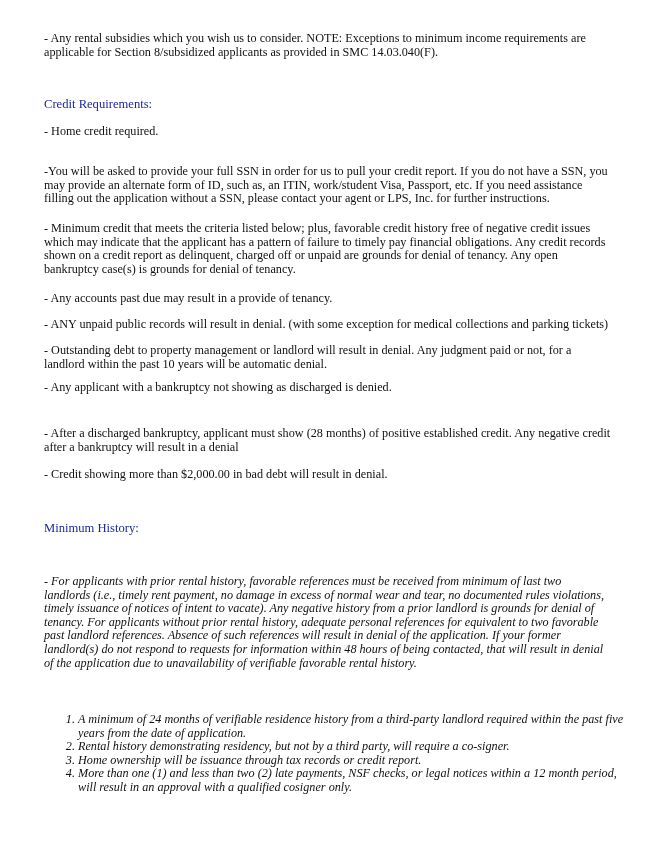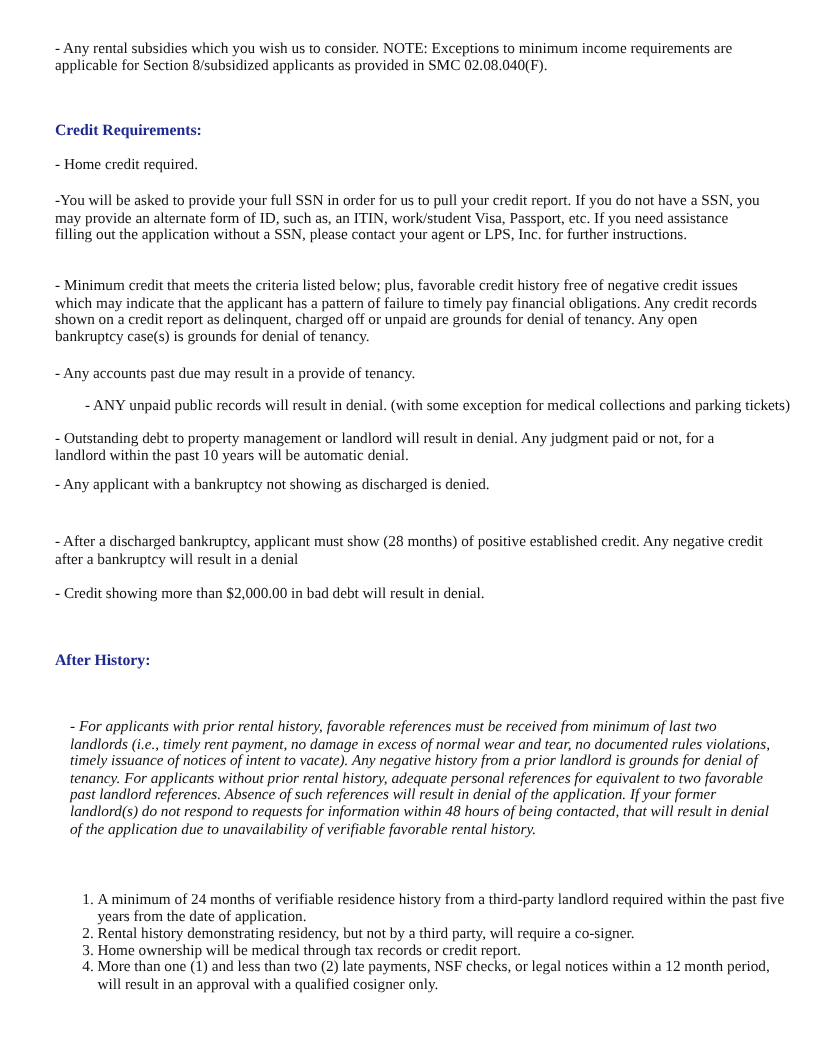--- a/index.html
+++ b/index.html
@@ -18,58 +18,58 @@
       line-height: 13.6px;
     }
     .block {
       position: absolute;
       left: 44px;
       width: 568px;
       margin: 0;
     }
     .heading {
       color: #1f2a8f;
-      font-weight: bold;
+      font-weight: normal;
       font-size: 12.6px;
     }
     .italic {
       font-style: italic;
-      margin-left: 12px;
     }
     ol.req-list {
       position: absolute;
       left: 58px;
       width: 550px;
       margin: 0;
       padding-left: 20px;
+      font-style: italic;
     }
     ol.req-list li {
       margin: 0;
       padding-left: 0;
     }
   </style>
 </head>
 <body>
 
-<p class="block" style="top:32px;">- Any rental subsidies which you wish us to consider. NOTE: Exceptions to minimum income requirements are applicable for Section 8/subsidized applicants as provided in SMC 02.08.040(F).</p>
+<p class="block" style="top:32px;">- Any rental subsidies which you wish us to consider. NOTE: Exceptions to minimum income requirements are applicable for Section 8/subsidized applicants as provided in SMC 14.03.040(F).</p>
 
 <p class="block heading" style="top:98px;">Credit Requirements:</p>
 
 <p class="block" style="top:125px;">- Home credit required.</p>
-<p class="block" style="top:154px;">-You will be asked to provide your full SSN in order for us to pull your credit report. If you do not have a SSN, you may provide an alternate form of ID, such as, an ITIN, work/student Visa, Passport, etc. If you need assistance filling out the application without a SSN, please contact your agent or LPS, Inc. for further instructions.</p>
+<p class="block" style="top:165px;">-You will be asked to provide your full SSN in order for us to pull your credit report. If you do not have a SSN, you may provide an alternate form of ID, such as, an ITIN, work/student Visa, Passport, etc. If you need assistance filling out the application without a SSN, please contact your agent or LPS, Inc. for further instructions.</p>
 <p class="block" style="top:222px;">- Minimum credit that meets the criteria listed below; plus, favorable credit history free of negative credit issues which may indicate that the applicant has a pattern of failure to timely pay financial obligations. Any credit records shown on a credit report as delinquent, charged off or unpaid are grounds for denial of tenancy. Any open bankruptcy case(s) is grounds for denial of tenancy.</p>
 <p class="block" style="top:292px;">- Any accounts past due may result in a provide of tenancy.</p>
-<p class="block" style="top:318px;margin-left:24px;">- ANY unpaid public records will result in denial. (with some exception for medical collections and parking tickets)</p>
+<p class="block" style="top:318px;">- ANY unpaid public records will result in denial. (with some exception for medical collections and parking tickets)</p>
 <p class="block" style="top:344px;">- Outstanding debt to property management or landlord will result in denial. Any judgment paid or not, for a landlord within the past 10 years will be automatic denial.</p>
 <p class="block" style="top:381px;">- Any applicant with a bankruptcy not showing as discharged is denied.</p>
 <p class="block" style="top:427px;">- After a discharged bankruptcy, applicant must show (28 months) of positive established credit. Any negative credit after a bankruptcy will result in a denial</p>
 <p class="block" style="top:468px;font-family:Liberation Serif, serif;">- Credit showing more than $2,000.00 in bad debt will result in denial.</p>
 
-<p class="block heading" style="top:522px;">After History:</p>
+<p class="block heading" style="top:522px;">Minimum History:</p>
 
 <p class="block italic" style="top:575px; width:566px;">- For applicants with prior rental history, favorable references must be received from minimum of last two landlords (i.e., timely rent payment, no damage in excess of normal wear and tear, no documented rules violations, timely issuance of notices of intent to vacate). Any negative history from a prior landlord is grounds for denial of tenancy. For applicants without prior rental history, adequate personal references for equivalent to two favorable past landlord references. Absence of such references will result in denial of the application. If your former landlord(s) do not respond to requests for information within 48 hours of being contacted, that will result in denial of the application due to unavailability of verifiable favorable rental history.</p>
 
 <ol class="req-list" style="top:713px;">
   <li>A minimum of 24 months of verifiable residence history from a third-party landlord required within the past five years from the date of application.</li>
   <li>Rental history demonstrating residency, but not by a third party, will require a co-signer.</li>
-  <li>Home ownership will be medical through tax records or credit report.</li>
+  <li>Home ownership will be issuance through tax records or credit report.</li>
   <li>More than one (1) and less than two (2) late payments, NSF checks, or legal notices within a 12 month period, will result in an approval with a qualified cosigner only.</li>
 </ol>
 
 </body></html>

